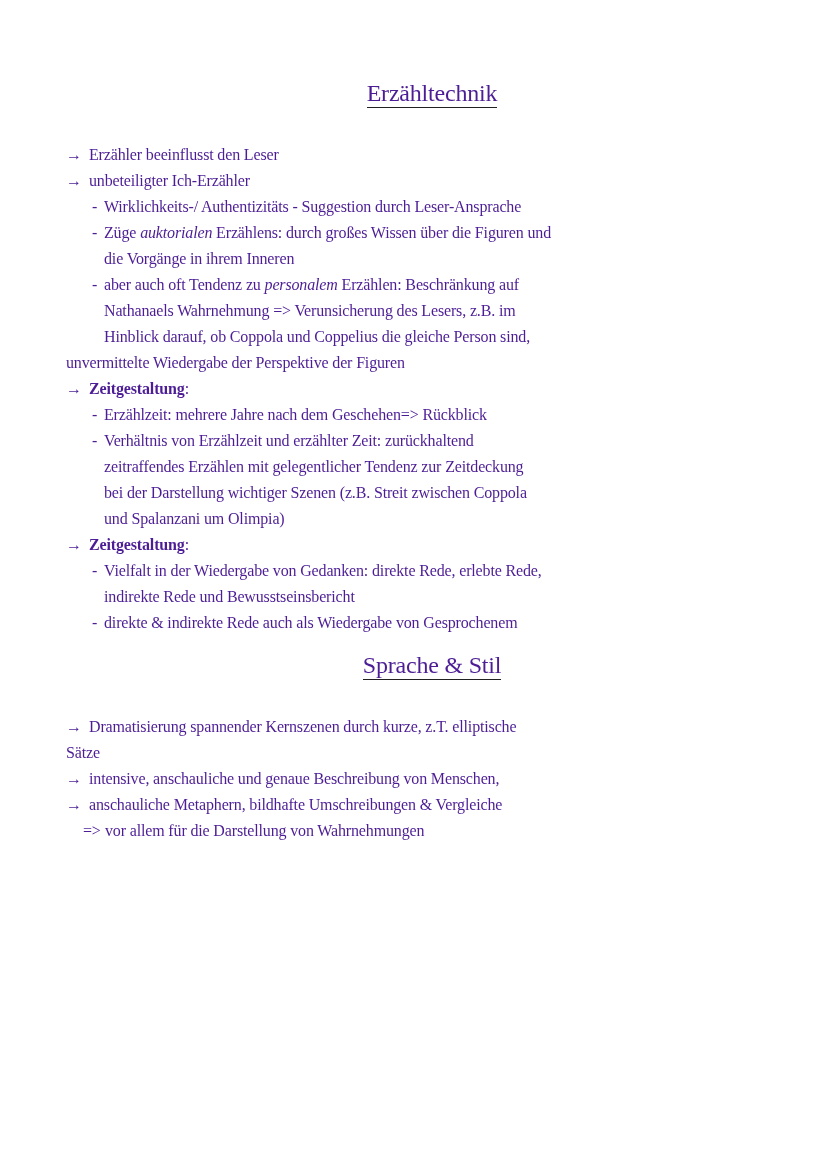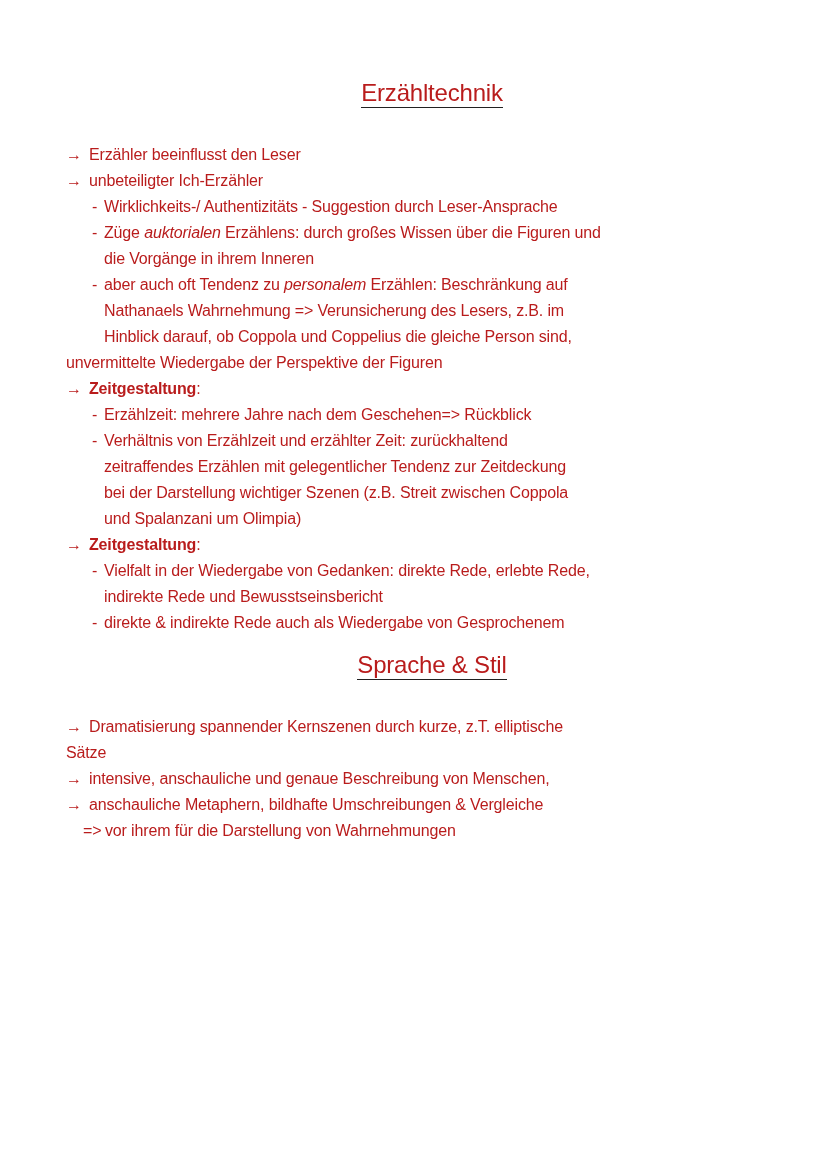--- a/index.html
+++ b/index.html
@@ -6,22 +6,22 @@
     margin: 0;
     padding: 0;
     background: #ffffff;
   }
   .page {
     position: relative;
     width: 828px;
     height: 1171px;
     background: #ffffff;
     overflow: hidden;
-    font-family: Liberation Sans, sans-serif;
-    color: #b91c1c;
+    font-family: Liberation Serif, serif;
+    color: #4c1d95;
   }
   .content {
     box-sizing: border-box;
     padding: 80px 30px 0 66px;
   }
   .heading {
     margin: 0 0 36px 0;
     height: 26px;
     line-height: 26px;
     text-align: center;
@@ -84,16 +84,16 @@
     <div class="line dash"><span class="bullet">-</span><span>Vielfalt in der Wiedergabe von Gedanken: direkte Rede, erlebte Rede,</span></div>
     <div class="line cont1"><span>indirekte Rede und Bewusstseinsbericht</span></div>
     <div class="line dash"><span class="bullet">-</span><span>direkte &amp; indirekte Rede auch als Wiedergabe von Gesprochenem</span></div>
 
     <h1 class="heading second"><span class="u">Sprache &amp; Stil</span></h1>
 
     <div class="line arrow"><span class="bullet">→</span><span>Dramatisierung spannender Kernszenen durch kurze, z.T. elliptische</span></div>
     <div class="line cont0"><span>Sätze</span></div>
     <div class="line arrow"><span class="bullet">→</span><span>intensive, anschauliche und genaue Beschreibung von Menschen,</span></div>
     <div class="line arrow"><span class="bullet">→</span><span>anschauliche Metaphern, bildhafte Umschreibungen &amp; Vergleiche</span></div>
-    <div class="line imp"><span class="bullet">=&gt;</span><span>vor ihrem für die Darstellung von Wahrnehmungen</span></div>
+    <div class="line imp"><span class="bullet">=&gt;</span><span>vor allem für die Darstellung von Wahrnehmungen</span></div>
 
   </div>
 </div>
 
 </body></html>

